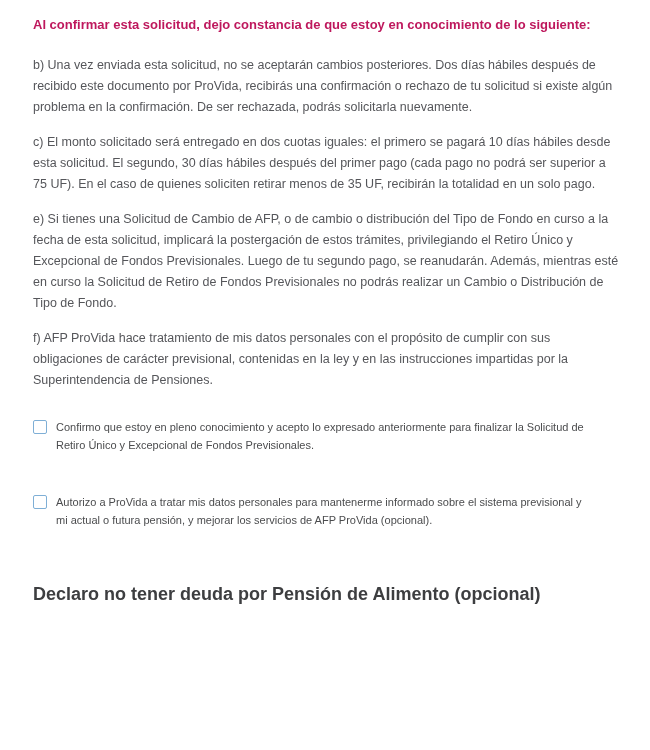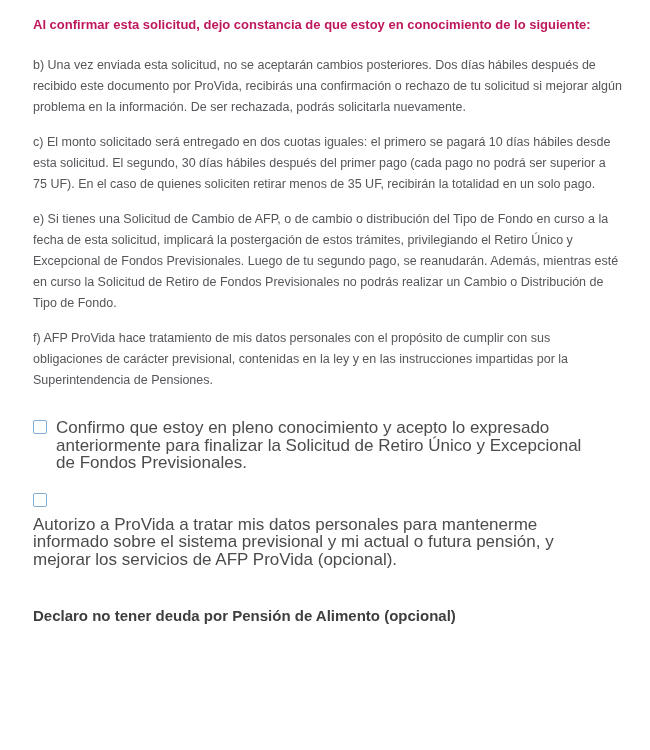--- a/index.html
+++ b/index.html
@@ -35,54 +35,54 @@
   }
   .disclosure p:last-of-type {
     margin-bottom: 0;
   }
   .checkbox-row {
     display: flex;
     align-items: flex-start;
     gap: 9px;
   }
   .checkbox-row.first { margin-top: 28px; }
-  .checkbox-row.second { margin-top: 20px; flex-direction: column; }
+  .checkbox-row.second { margin-top: 40px; }
   .checkbox-box {
     flex: 0 0 auto;
     width: 14px;
     height: 14px;
     border: 1.5px solid #7fafd6;
     border-radius: 2px;
     background: #ffffff;
     margin-top: 1px;
     cursor: pointer;
   }
   .checkbox-label {
-    font-size: 17px;
+    font-size: 11px;
     line-height: 17.5px;
     color: #4b4c4e;
     max-width: 528px;
   }
   .debt-heading {
-    margin: 39px 0 0 0;
-    font-size: 15px;
+    margin: 56px 0 0 0;
+    font-size: 18px;
     font-weight: 700;
     color: #3d3e40;
     line-height: 18px;
   }
 </style>
 </head>
 <body>
 
 <div class="page">
 
   <h2 class="intro-heading">Al confirmar esta solicitud, dejo constancia de que estoy en conocimiento de lo siguiente:</h2>
 
   <div class="disclosure">
-    <p>b) Una vez enviada esta solicitud, no se aceptarán cambios posteriores. Dos días hábiles después de recibido este documento por ProVida, recibirás una confirmación o rechazo de tu solicitud si mejorar algún problema en la información. De ser rechazada, podrás solicitarla nuevamente.</p>
+    <p>b) Una vez enviada esta solicitud, no se aceptarán cambios posteriores. Dos días hábiles después de recibido este documento por ProVida, recibirás una confirmación o rechazo de tu solicitud si existe algún problema en la confirmación. De ser rechazada, podrás solicitarla nuevamente.</p>
     <p>c) El monto solicitado será entregado en dos cuotas iguales: el primero se pagará 10 días hábiles desde esta solicitud. El segundo, 30 días hábiles después del primer pago (cada pago no podrá ser superior a 75 UF). En el caso de quienes soliciten retirar menos de 35 UF, recibirán la totalidad en un solo pago.</p>
     <p>e) Si tienes una Solicitud de Cambio de AFP, o de cambio o distribución del Tipo de Fondo en curso a la fecha de esta solicitud, implicará la postergación de estos trámites, privilegiando el Retiro Único y Excepcional de Fondos Previsionales. Luego de tu segundo pago, se reanudarán. Además, mientras esté en curso la Solicitud de Retiro de Fondos Previsionales no podrás realizar un Cambio o Distribución de Tipo de Fondo.</p>
     <p>f) AFP ProVida hace tratamiento de mis datos personales con el propósito de cumplir con sus obligaciones de carácter previsional, contenidas en la ley y en las instrucciones impartidas por la Superintendencia de Pensiones.</p>
   </div>
 
   <div class="checkbox-row first">
     <span class="checkbox-box"></span>
     <span class="checkbox-label">Confirmo que estoy en pleno conocimiento y acepto lo expresado anteriormente para finalizar la Solicitud de Retiro Único y Excepcional de Fondos Previsionales.</span>
   </div>
 

